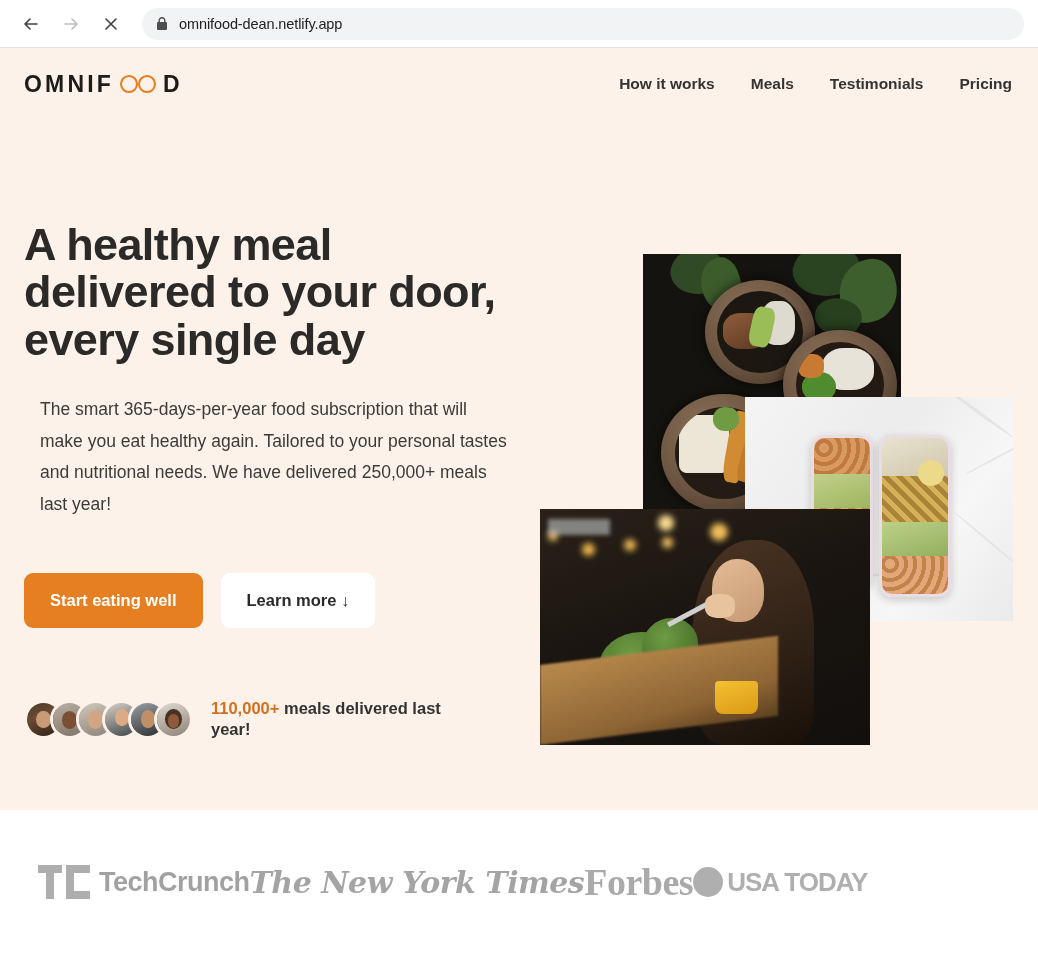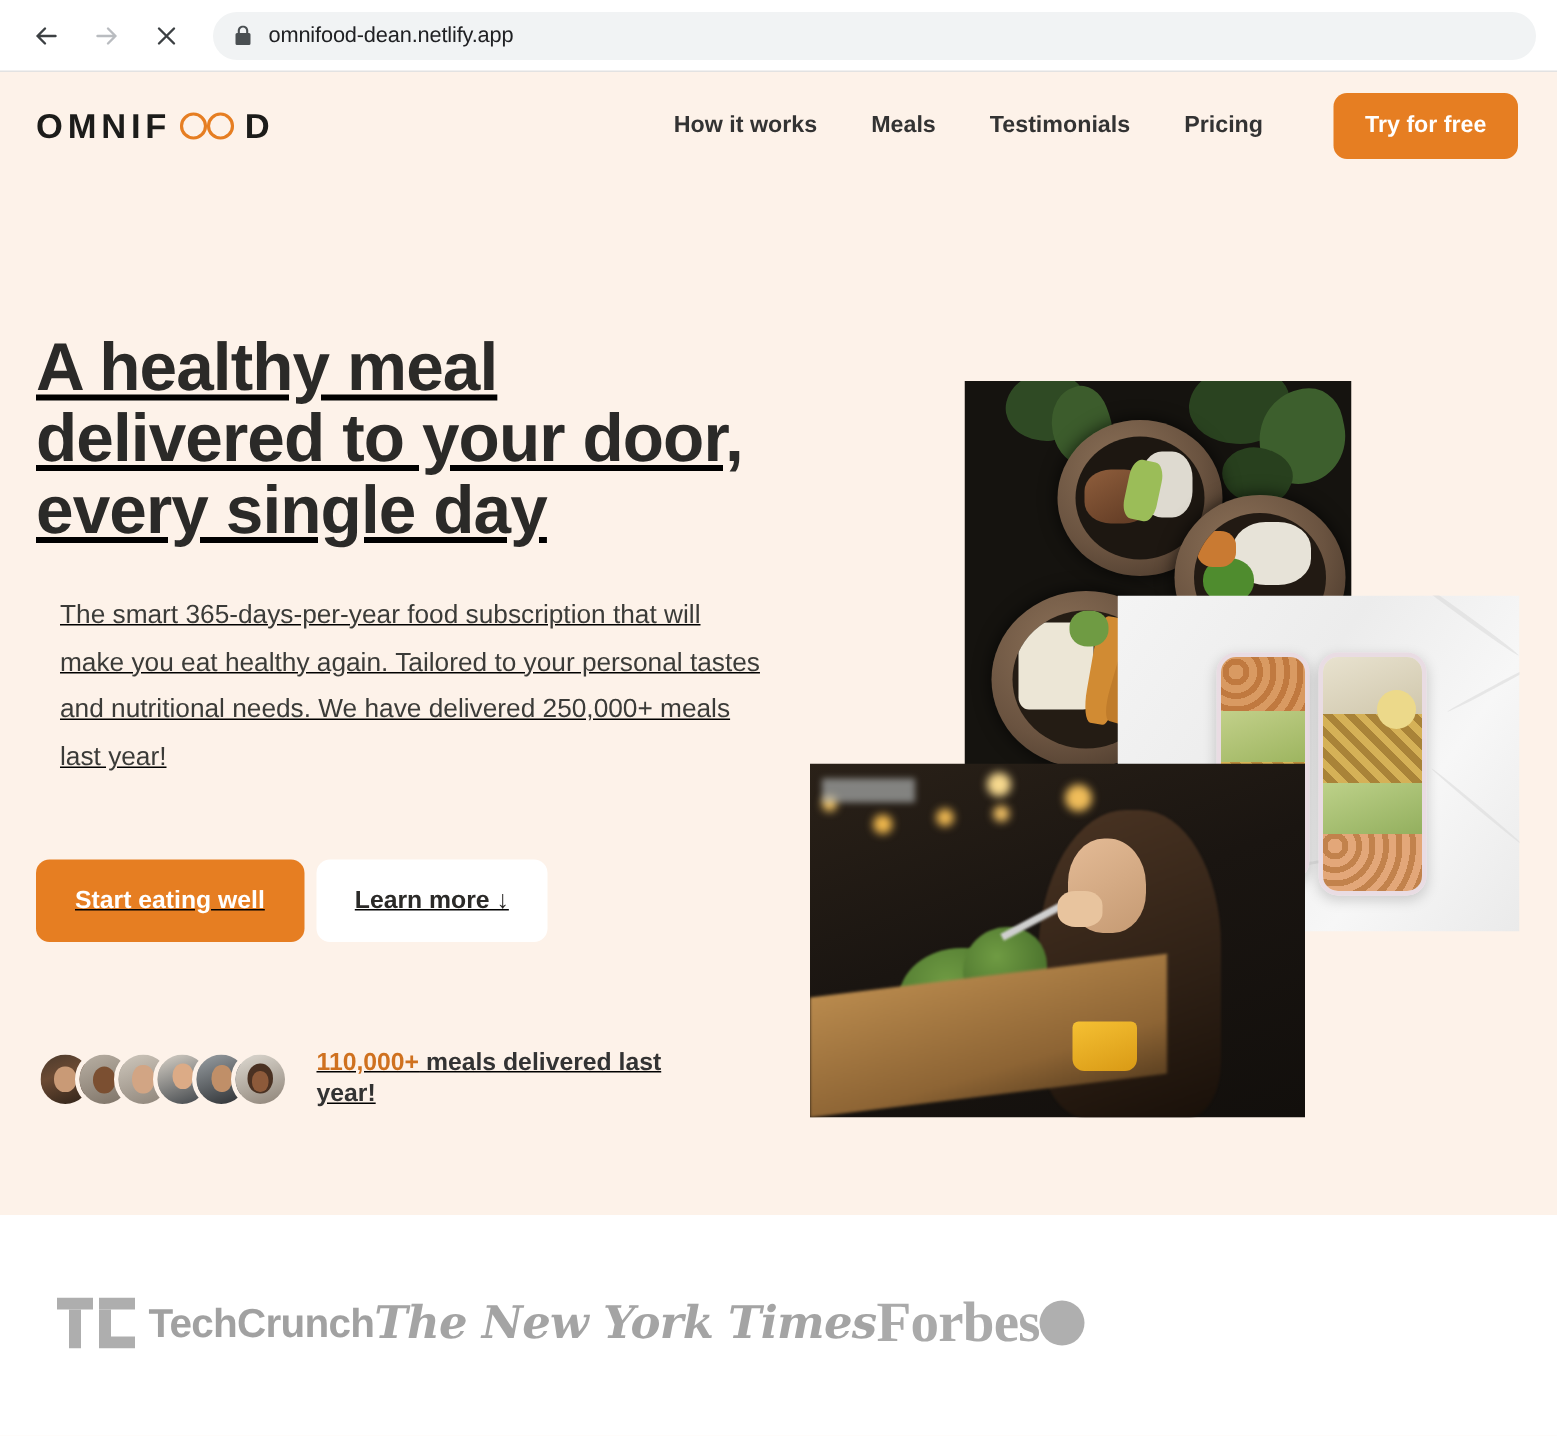--- a/index.html
+++ b/index.html
@@ -101,39 +101,39 @@
     margin-left: 11px;
     font-family: inherit;
   }
 
   
   .hero {
     position: relative;
     display: flex;
     padding: 0 24px;
   }
-  .hero-text { width: 500px; padding-top: 101px; text-decoration: underline; }
+  .hero-text { width: 500px; padding-top: 101px; }
   h1.hero-title {
     font-size: 45px;
     line-height: 1.05;
     font-weight: 700;
     letter-spacing: -0.6px;
     color: #2b2a28;
     margin-bottom: 31px;
     white-space: pre-line;
   }
   .hero-desc {
     font-size: 17.5px;
     line-height: 1.82;
     color: #3b3b38;
     width: 470px;
     margin-bottom: 52px;
     margin-left: 16px;
   }
-  .hero-buttons { display: flex; align-items: flex-start; gap: 8px; margin-bottom: 70px; }
+  .hero-buttons { display: flex; align-items: flex-start; gap: 18px; margin-bottom: 70px; }
   .btn {
     border: none;
     font-family: inherit;
     font-size: 16.5px;
     font-weight: 700;
     border-radius: 9px;
     padding: 18px 26px;
     white-space: nowrap;
   }
   .btn-primary { background: #e67e22; color: #fff; }
@@ -313,21 +313,20 @@
           </svg>
         </span>
         <span>D</span>
       </div>
 
       <nav class="main-nav">
         <a class="nav-link" href="#">How it works</a>
         <a class="nav-link" href="#">Meals</a>
         <a class="nav-link" href="#">Testimonials</a>
         <a class="nav-link" href="#">Pricing</a>
-        <button class="nav-cta">Try for free</button>
       </nav>
     </header>
 
     <div class="hero-images">
 
       <div class="hero-img img-bowls">
         <div class="bowls-bg"></div>
         <div class="herb" style="left:28px;top:-6px;width:52px;height:46px;transform:rotate(14deg);"></div>
         <div class="herb" style="left:58px;top:4px;width:40px;height:52px;background:#3c5c2c;transform:rotate(-20deg);"></div>
         <div class="herb" style="left:150px;top:-10px;width:66px;height:52px;background:#2a4320;transform:rotate(8deg);"></div>
@@ -466,17 +465,18 @@
         <span class="nyt">The New York Times</span>
       </div>
 
       <div class="logo-item">
         <span class="forbes">Forbes</span>
       </div>
 
       <div class="logo-item">
         <div class="usa-wrap">
           <span class="usa-dot"></span>
+          <span class="usa-name">USA TODAY</span>
         </div>
       </div>
     </div>
   </section>
 </div>
 
 </body></html>

